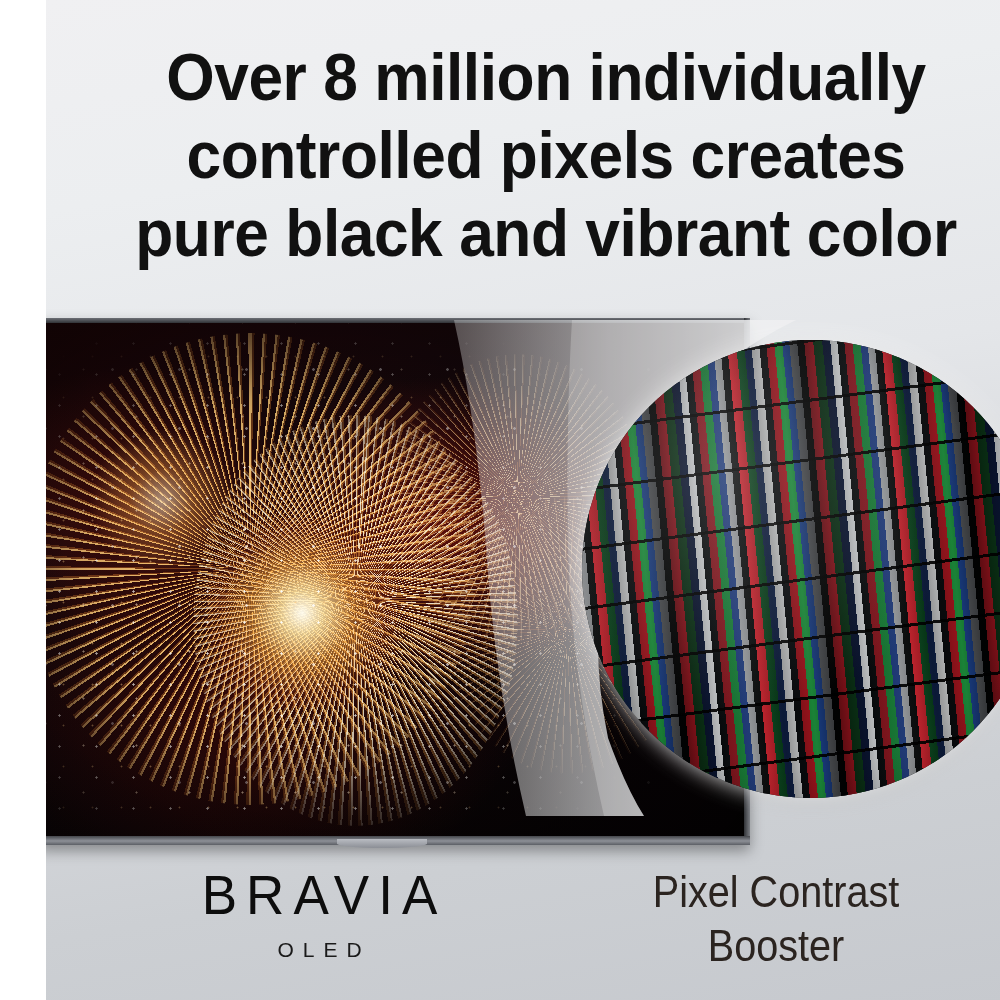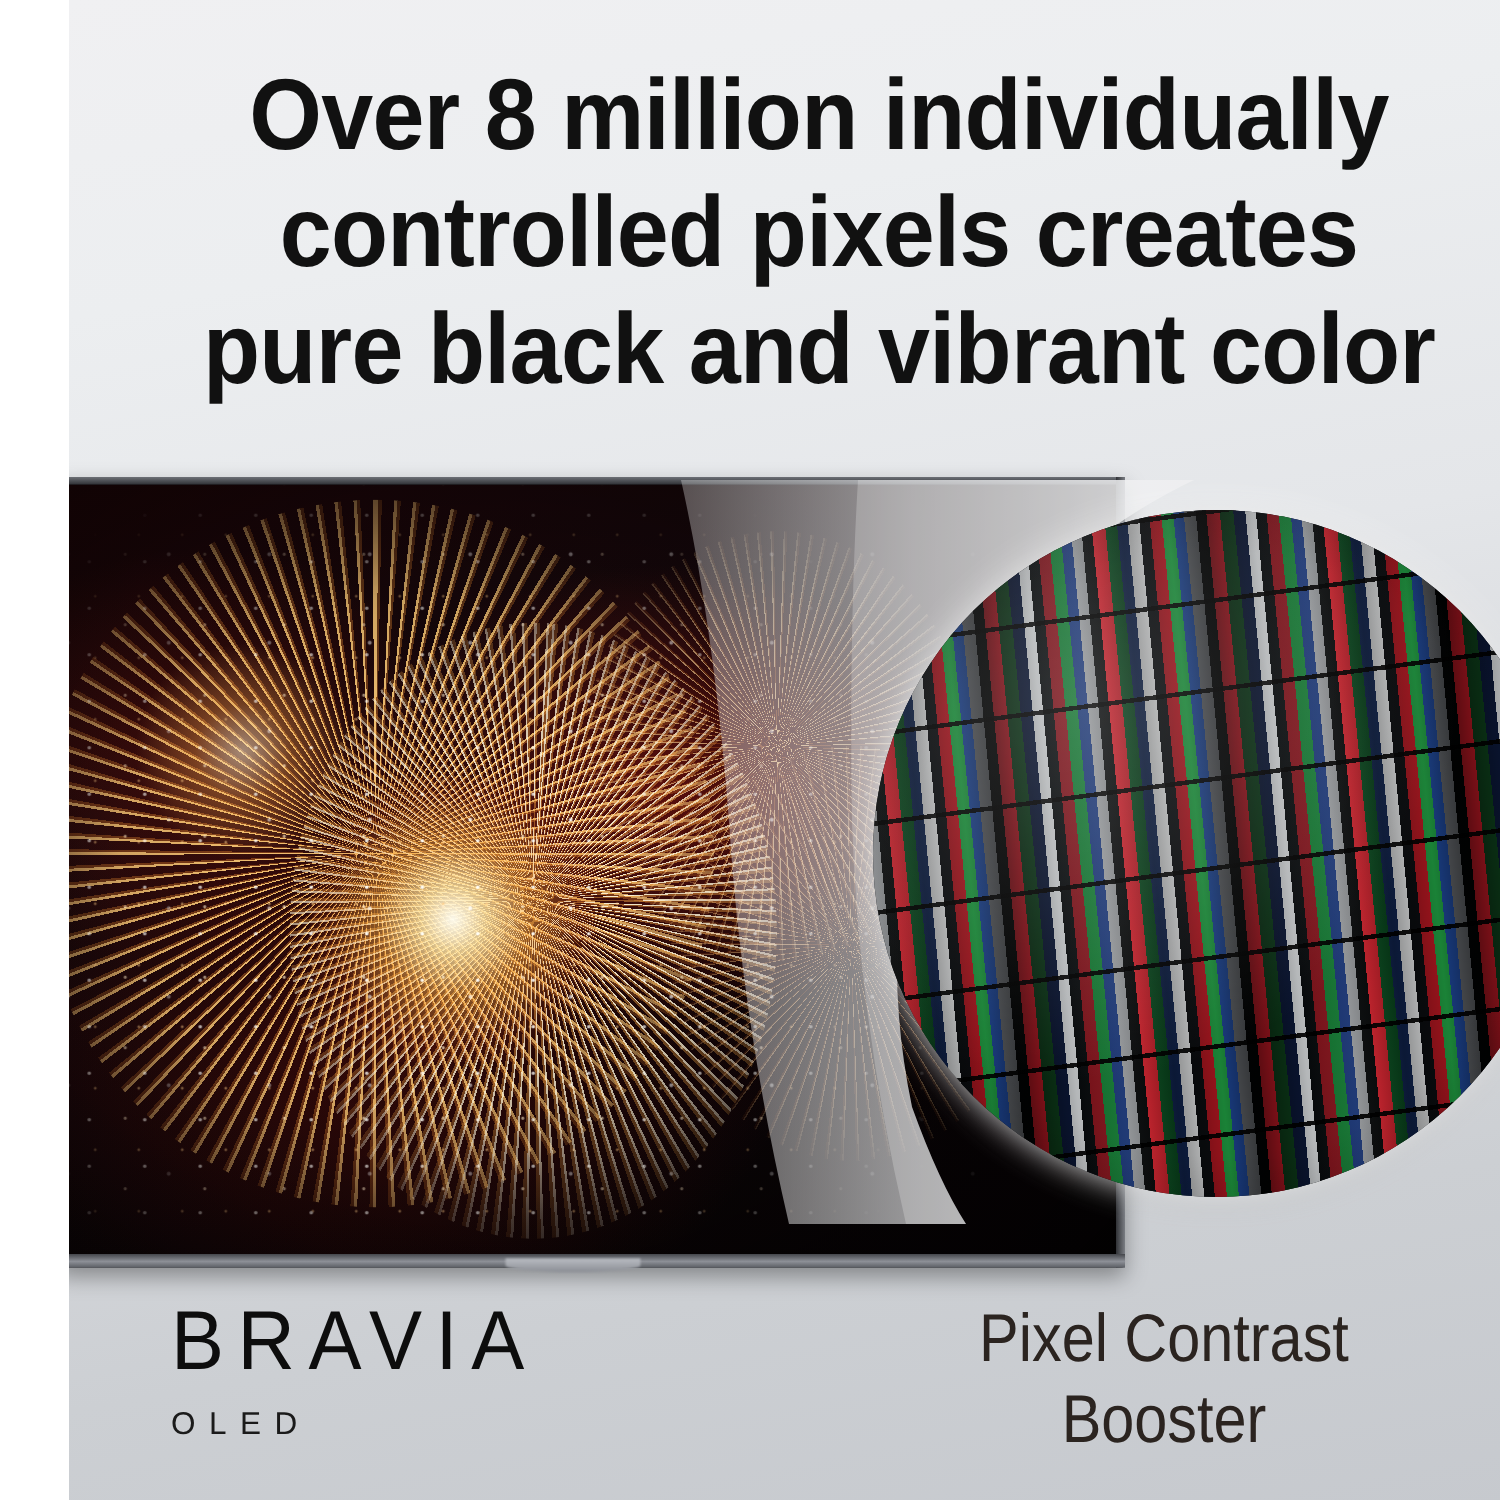--- a/index.html
+++ b/index.html
@@ -129,21 +129,21 @@
       rgba(0,0,0,.06) 128px, rgba(0,0,0,.50) 154px);}
   .rows{position:absolute;inset:0;
     background:repeating-linear-gradient(0deg,
       rgba(0,0,0,0) 0px, rgba(0,0,0,0) 56px,
       rgba(0,0,0,.92) 56px, rgba(0,0,0,.92) 59px);}
   .circ-shade{position:absolute;inset:0;
     background:radial-gradient(circle at 30% 28%, rgba(255,255,255,.16), transparent 55%),
                radial-gradient(circle at 50% 50%, transparent 62%, rgba(0,0,0,.30) 100%);}
 
   
-  #bravia{position:absolute;left:68px;top:866px;width:420px;text-align:left;}
+  #bravia{position:absolute;left:68px;top:866px;width:420px;text-align:center;}
   #bravia .word{font-size:53px;line-height:58px;color:#0d0d0d;font-weight:400;
                 letter-spacing:9px;
                 font-family:"Liberation Sans",sans-serif;
                 transform:scaleY(1.05);display:block;}
   #bravia .sub{font-size:21px;line-height:40px;color:#1a1a1a;font-weight:400;
                letter-spacing:9px;display:block;margin-top:6px;
                font-family:"Liberation Sans",sans-serif;}
 
   #pcb{position:absolute;left:520px;top:865px;width:420px;text-align:center;
        color:#2b2420;font-size:45px;line-height:54px;font-weight:400;

